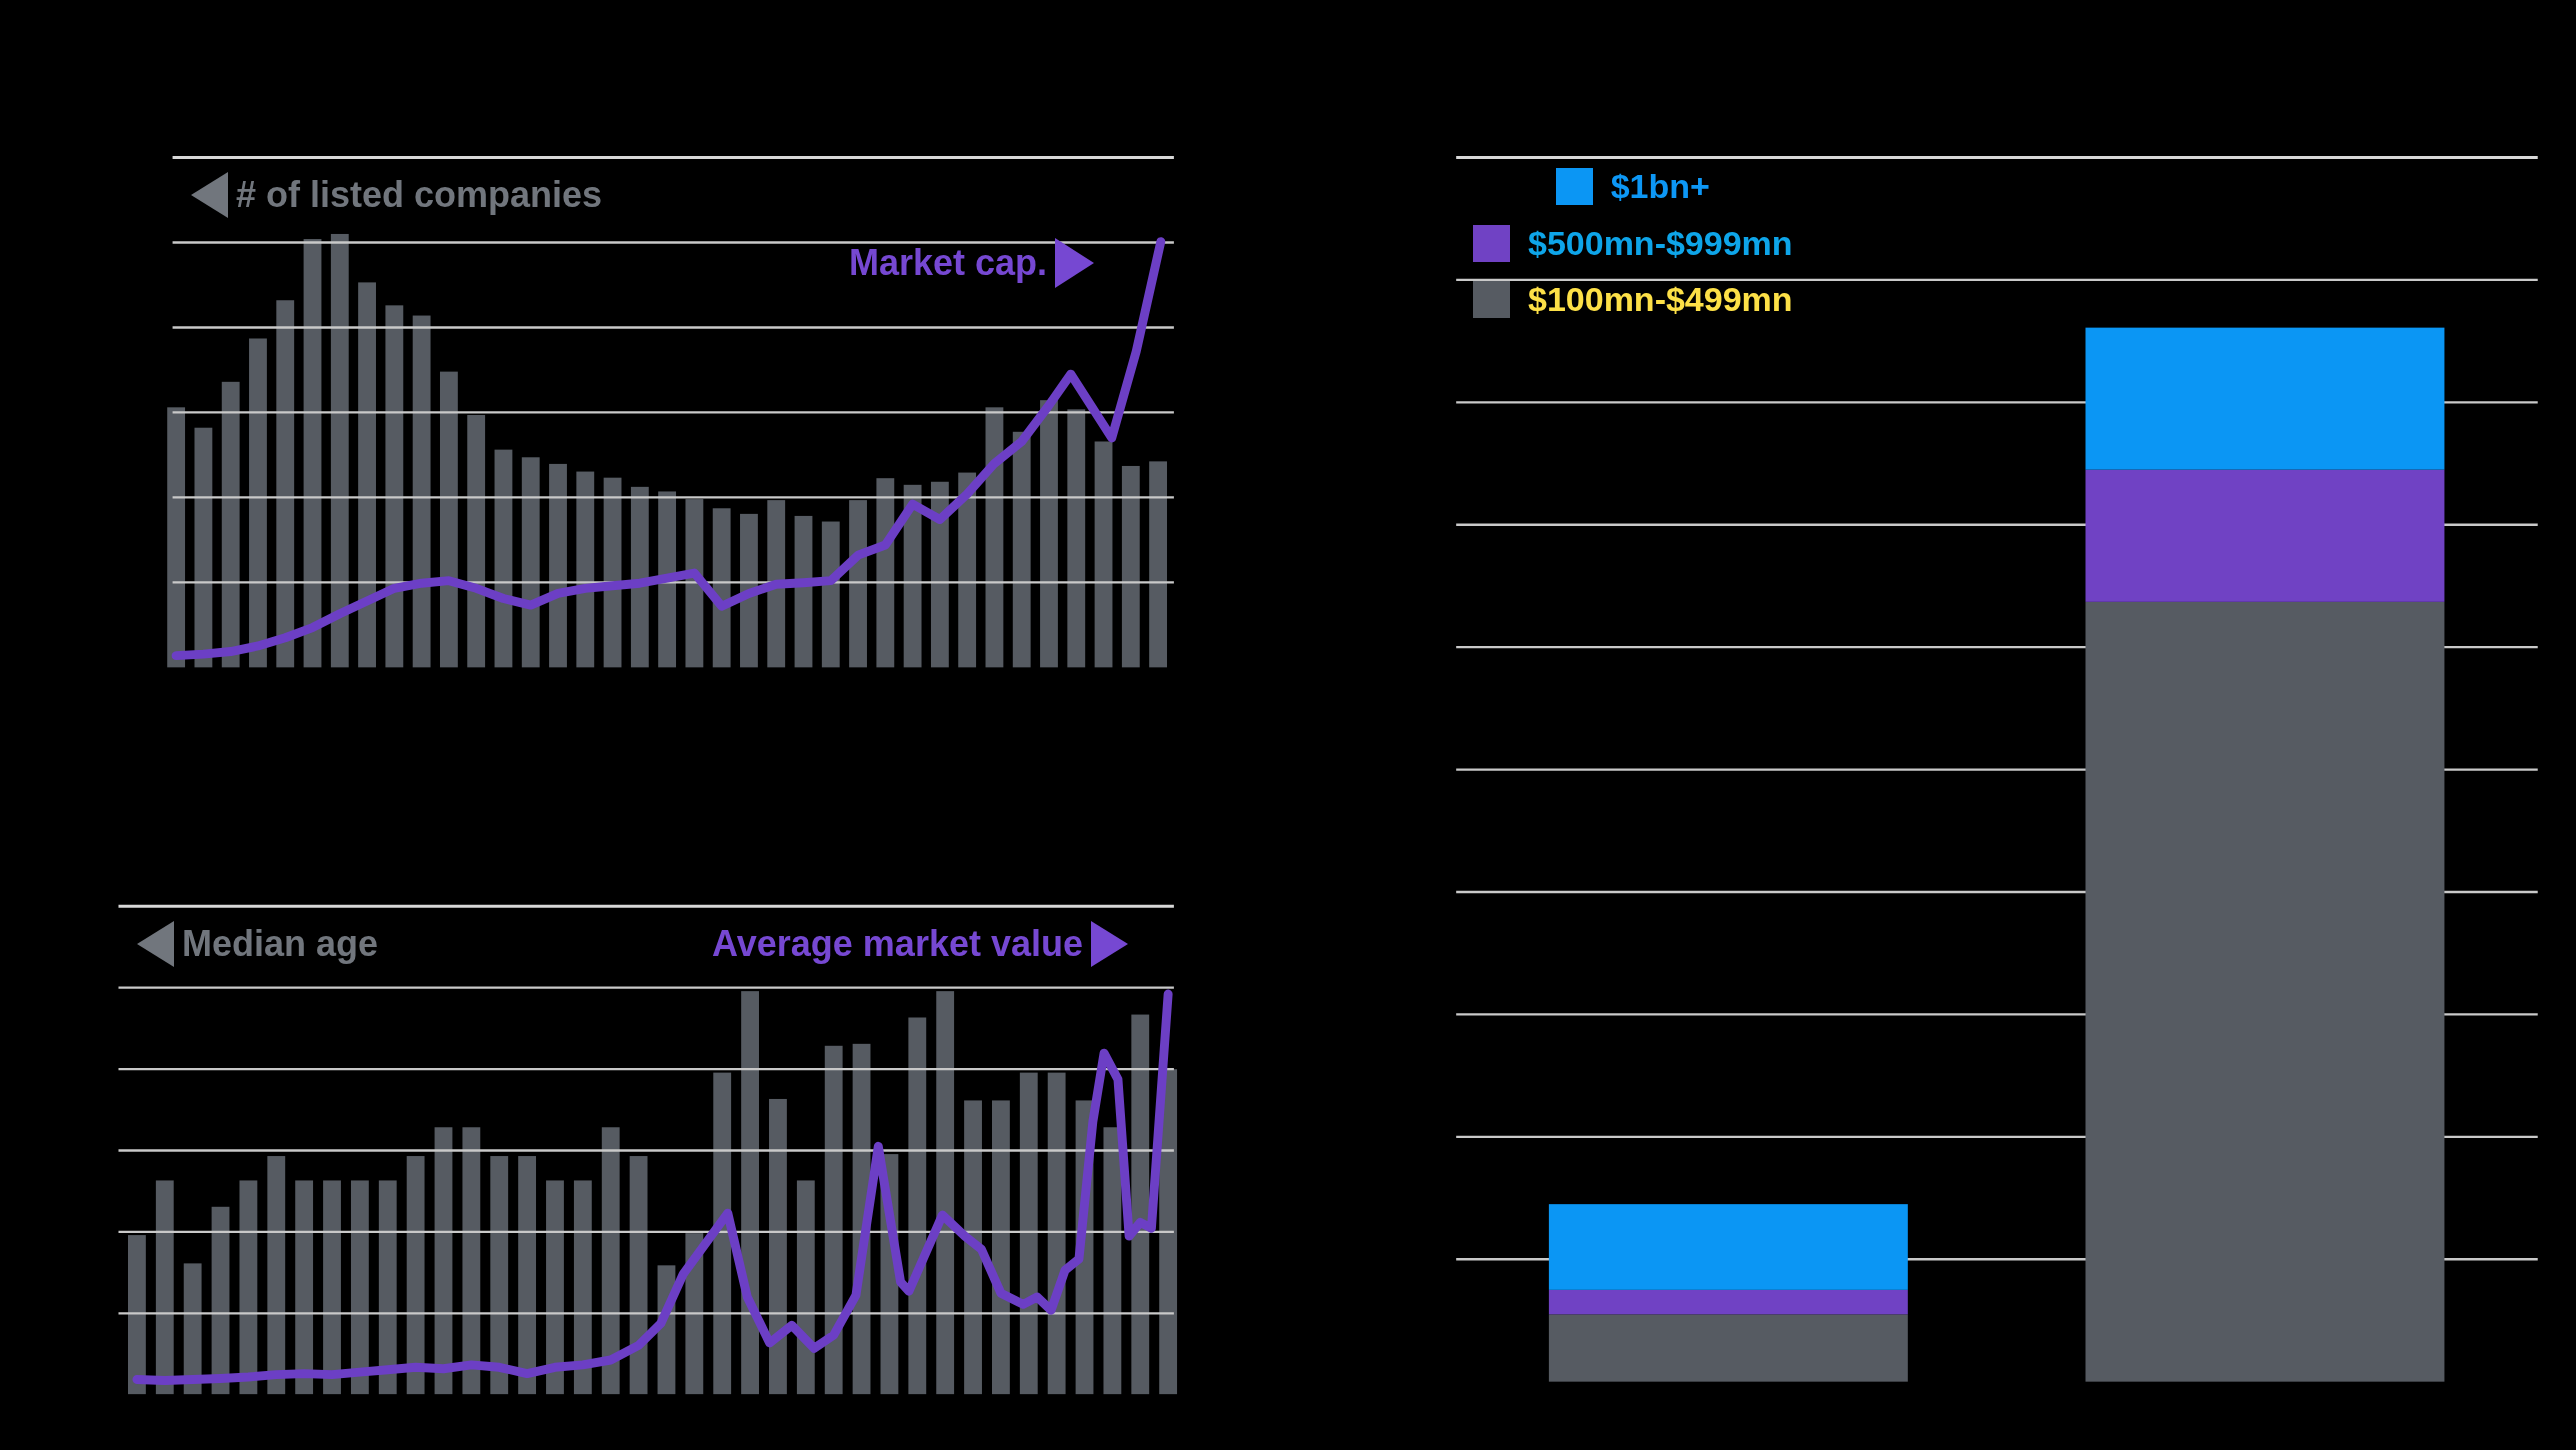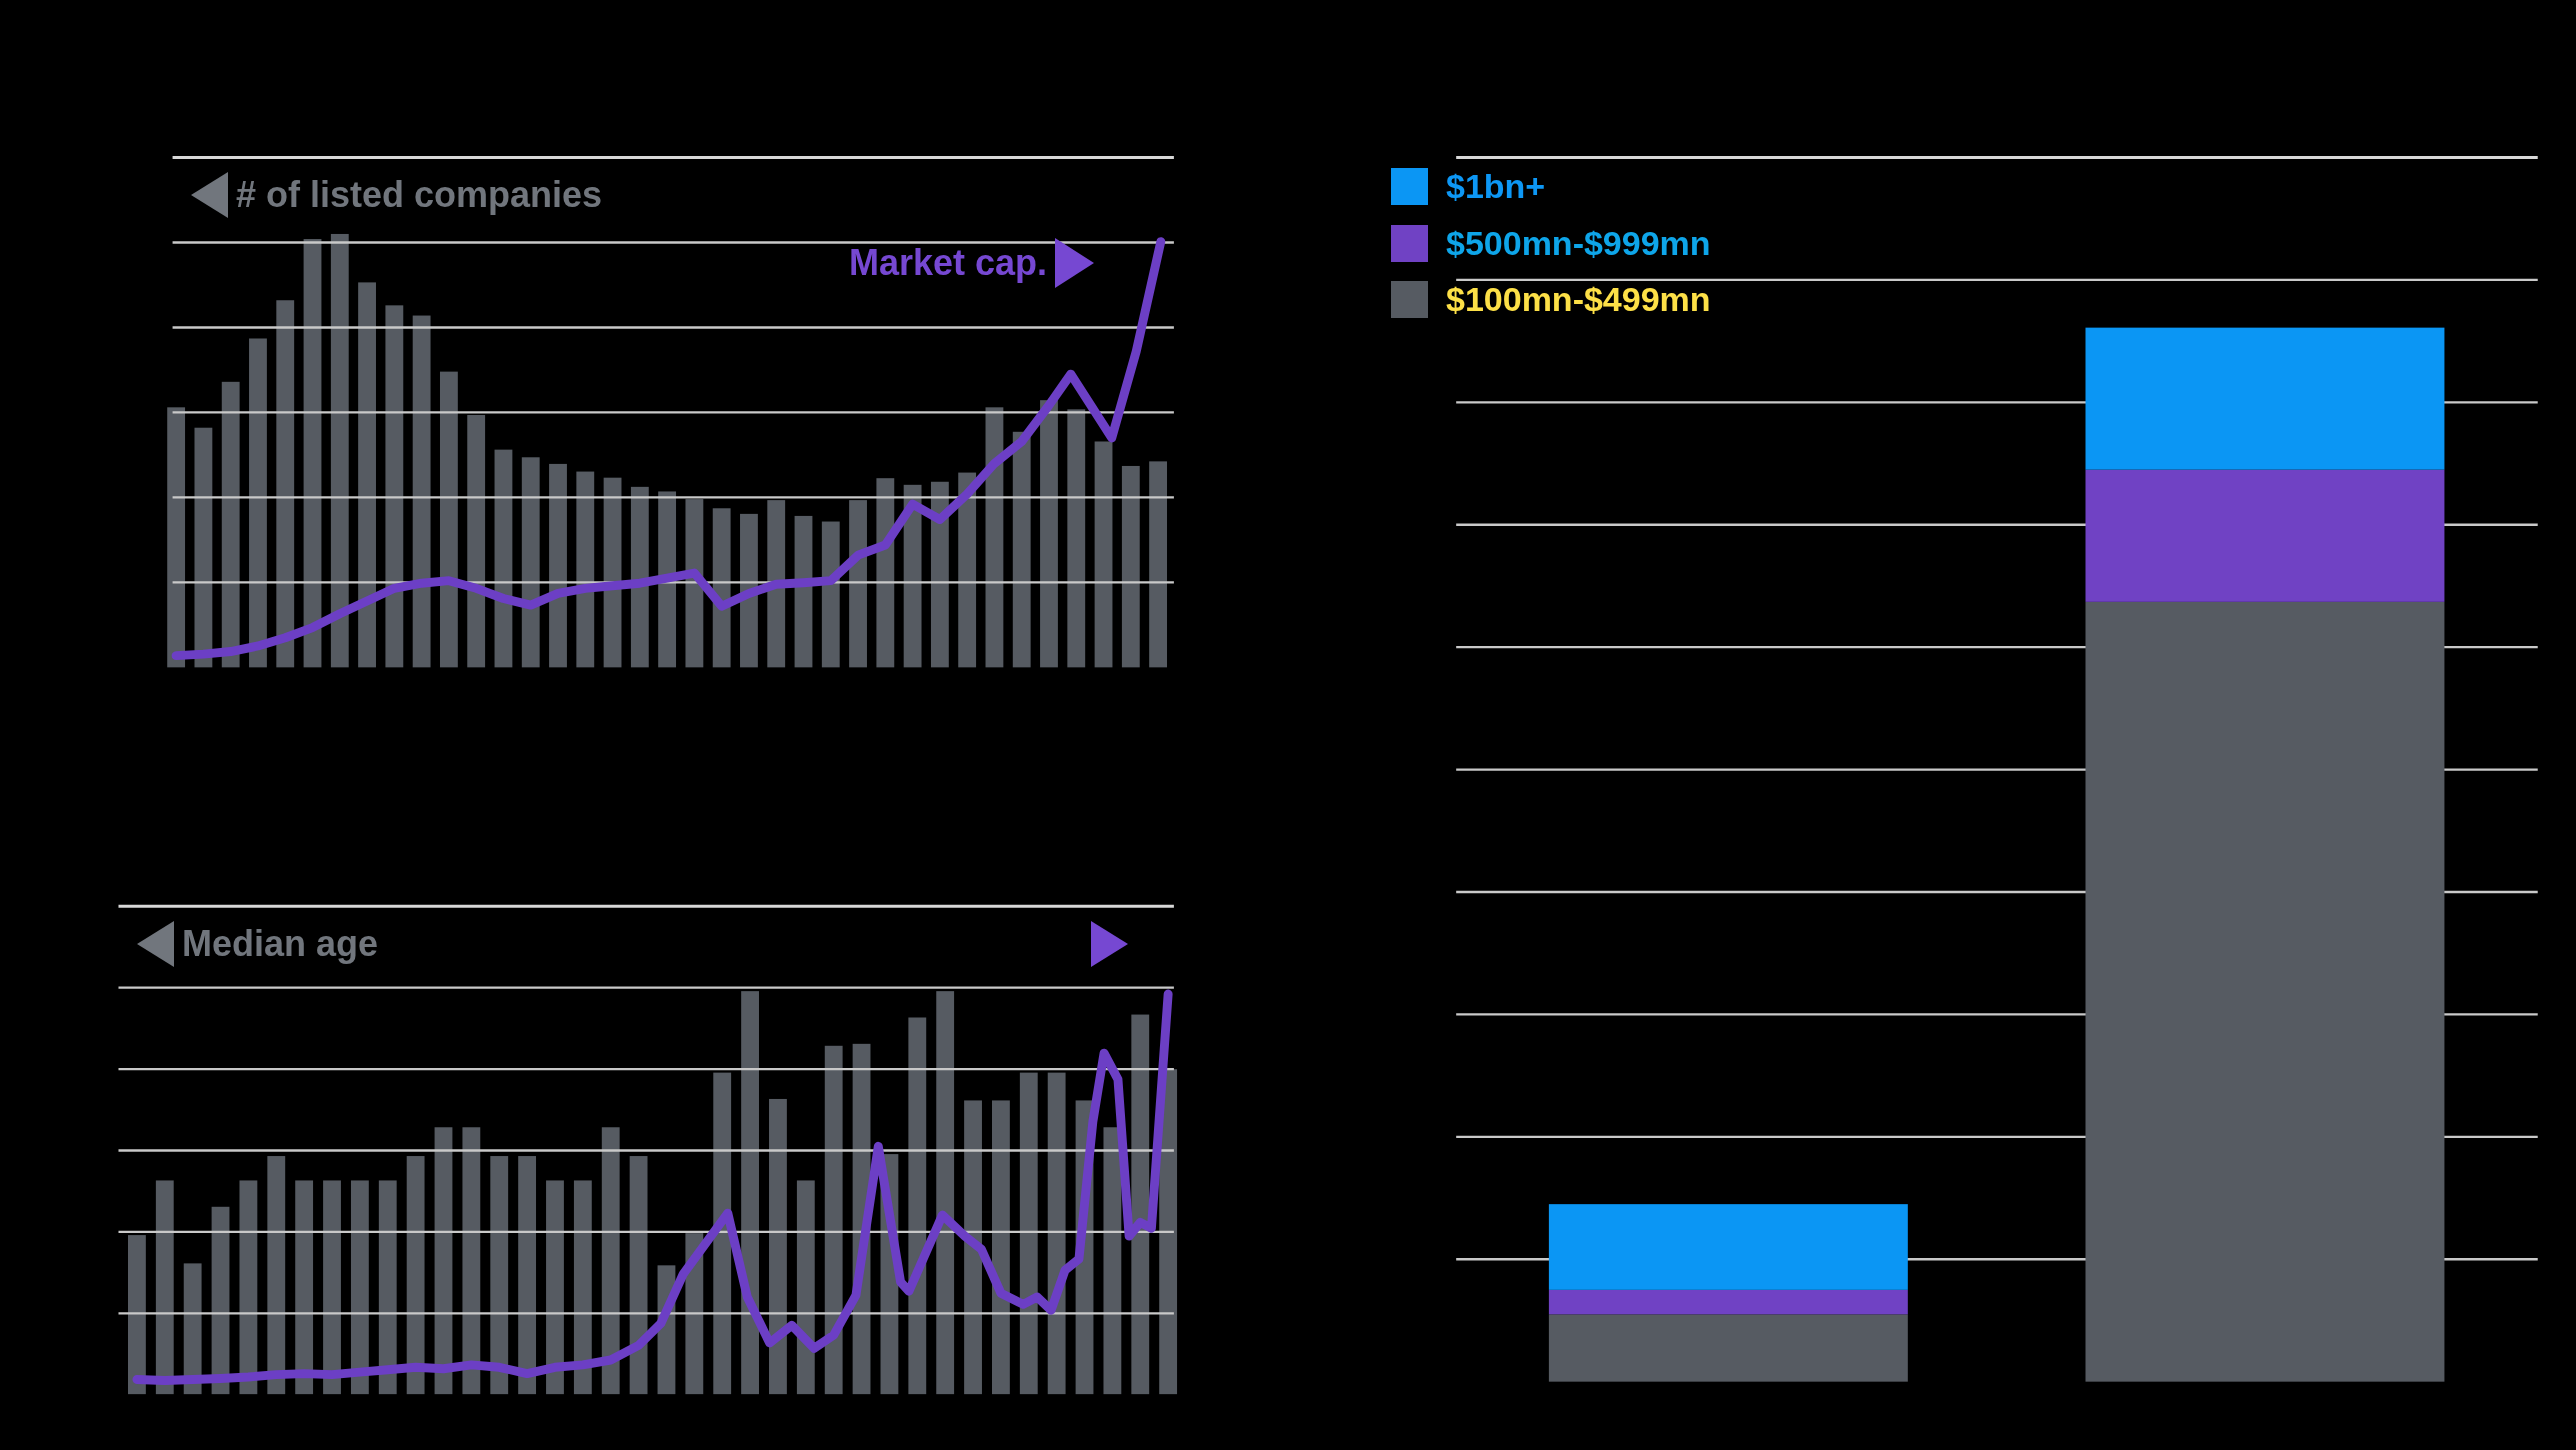--- a/index.html
+++ b/index.html
@@ -171,24 +171,25 @@
     <span class="stext purple">Market cap.</span>
     <span class="tri tri-right big"></span>
   </div>
 
   <div class="srow" style="left:137px;top:919px;">
     <span class="tri tri-left"></span>
     <span class="stext gray">Median age</span>
   </div>
 
   <div class="srow" style="right:1448px;top:919px;">
+    <span class="stext purple">Average market value</span>
     <span class="tri tri-right"></span>
   </div>
 
-  <div class="legend" style="left:1391px;top:168px;">
+  <div class="legend" style="left:1473px;top:168px;align-items:center;">
     <div class="legend-row">
       <span class="swatch" style="background: rgb(11, 150, 244);"></span>
       <span class="legend-label" style="color: rgb(13, 151, 245);">$1bn+</span>
     </div>
     <div class="legend-row">
       <span class="swatch" style="background: rgb(112, 66, 196);"></span>
       <span class="legend-label" style="color: #0ea5e9;">$500mn-$999mn</span>
     </div>
     <div class="legend-row">
       <span class="swatch" style="background: rgb(86, 91, 98);"></span>

